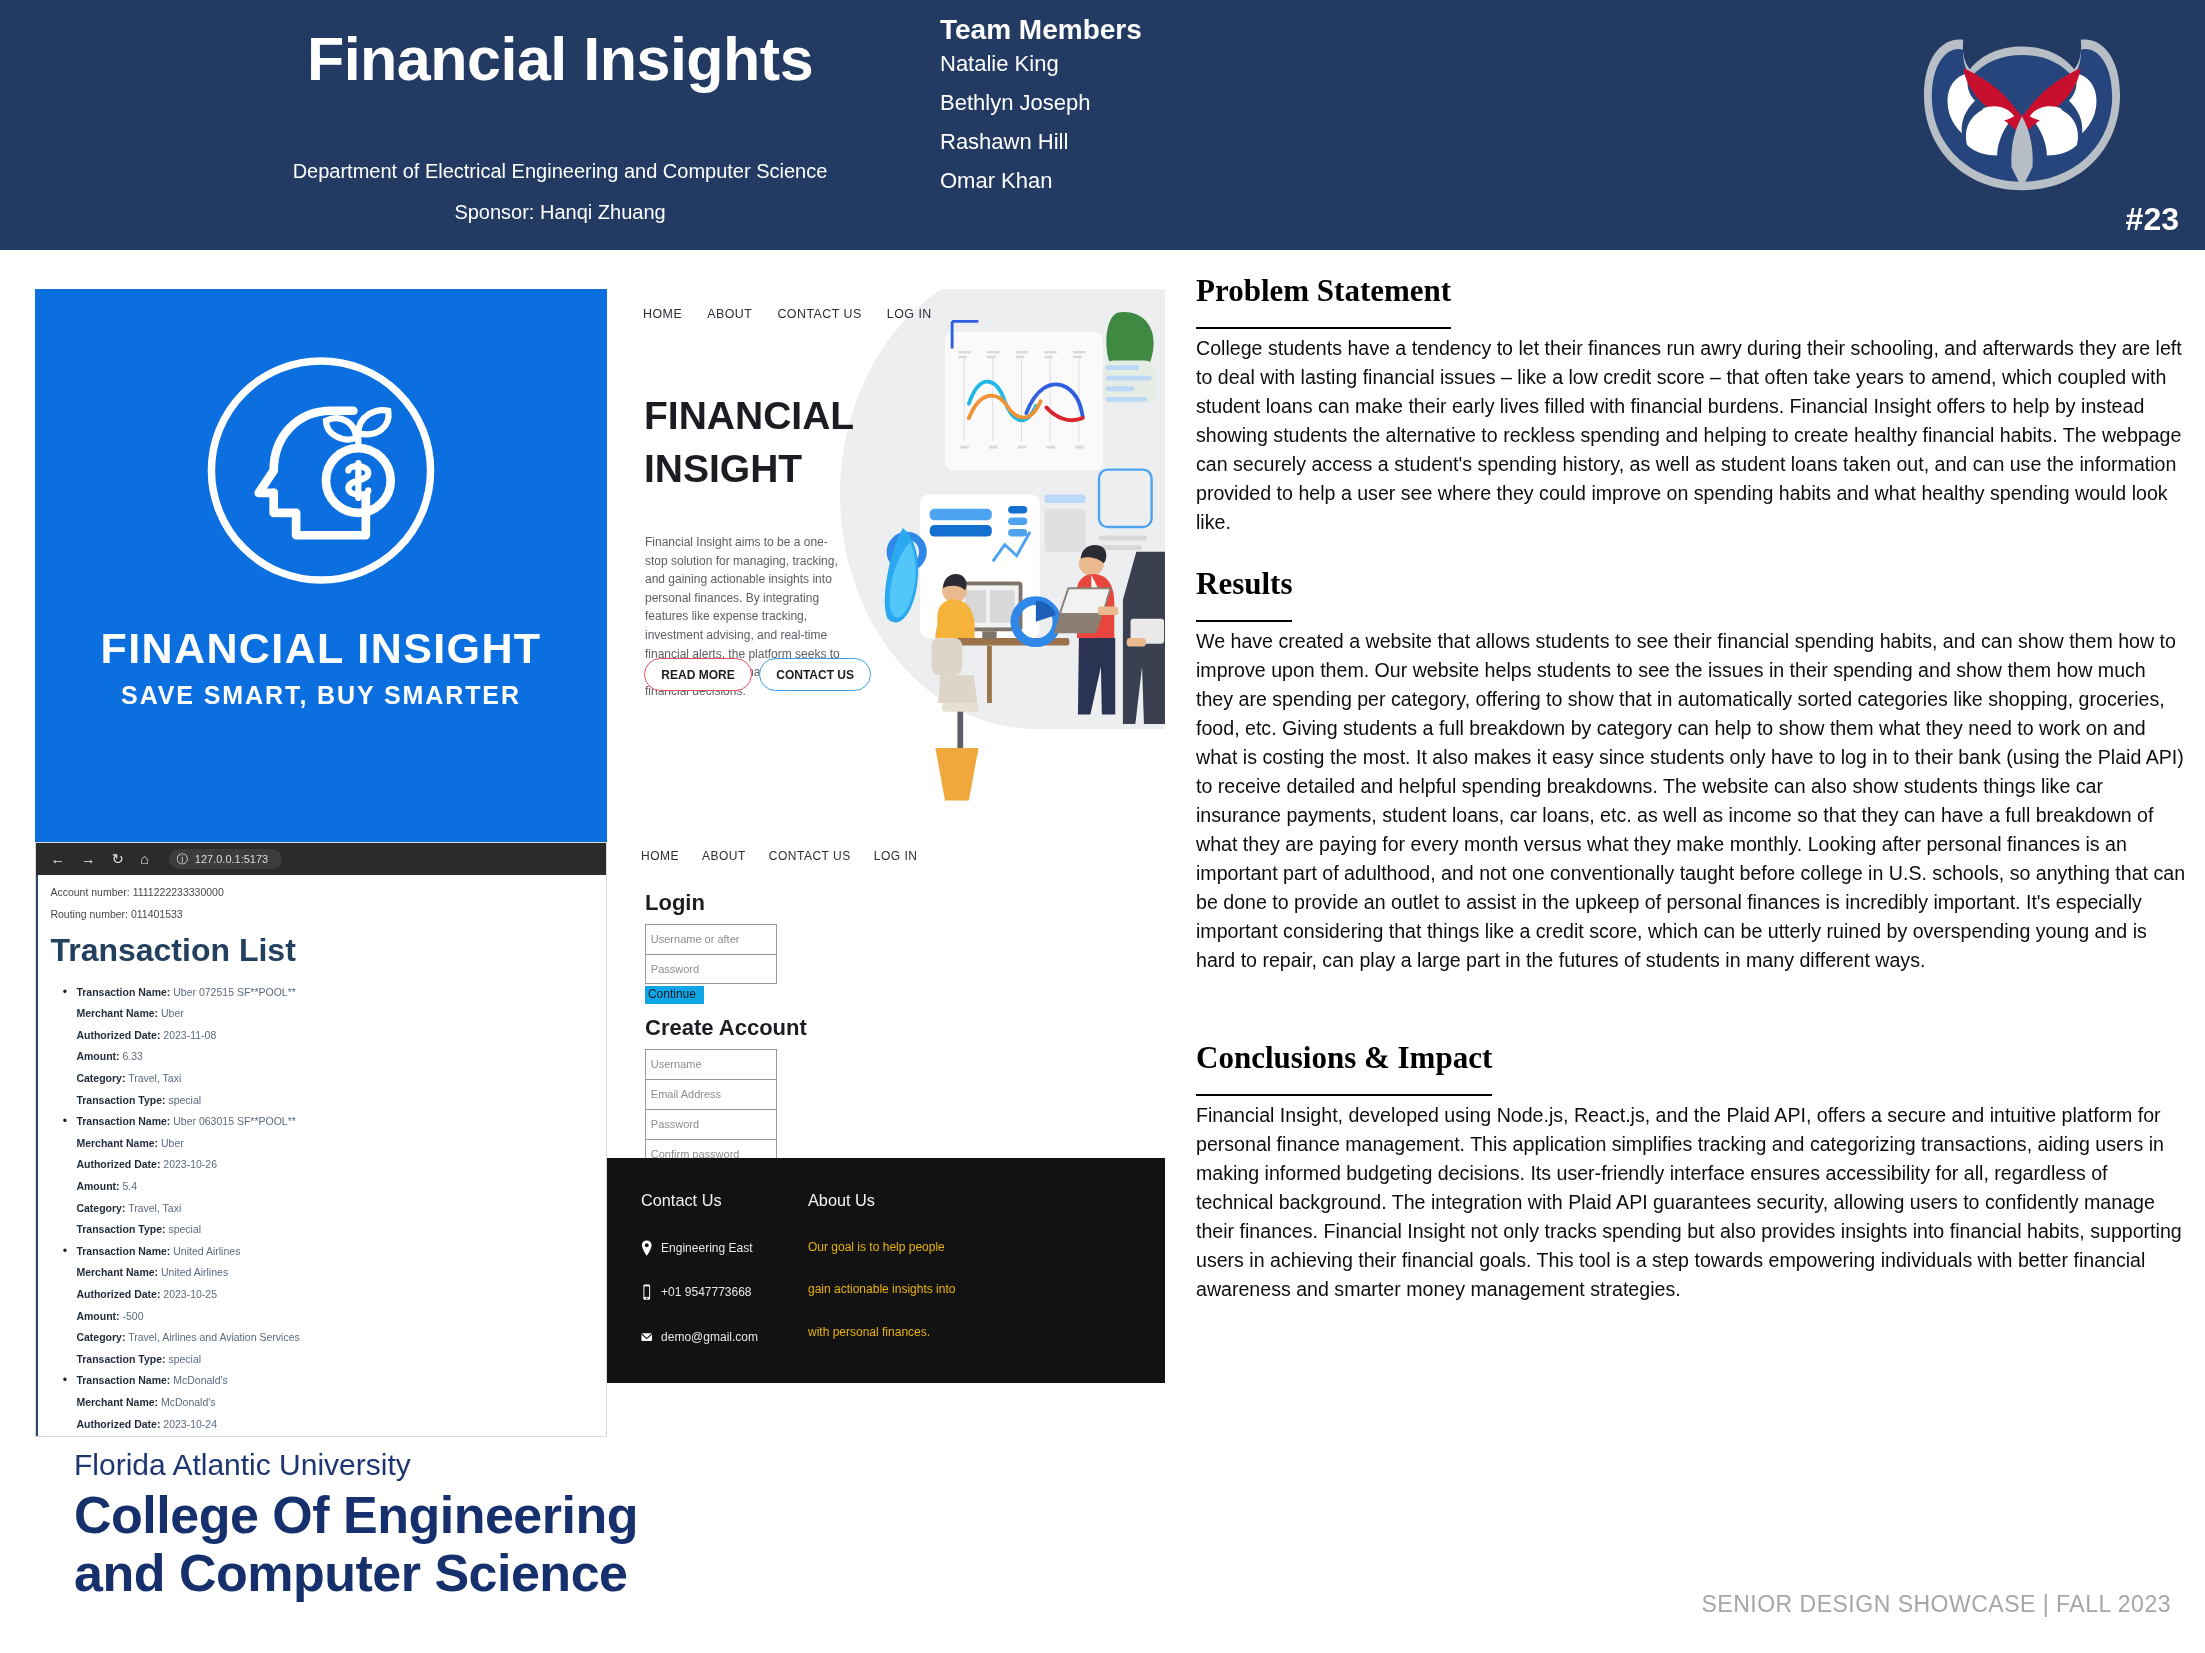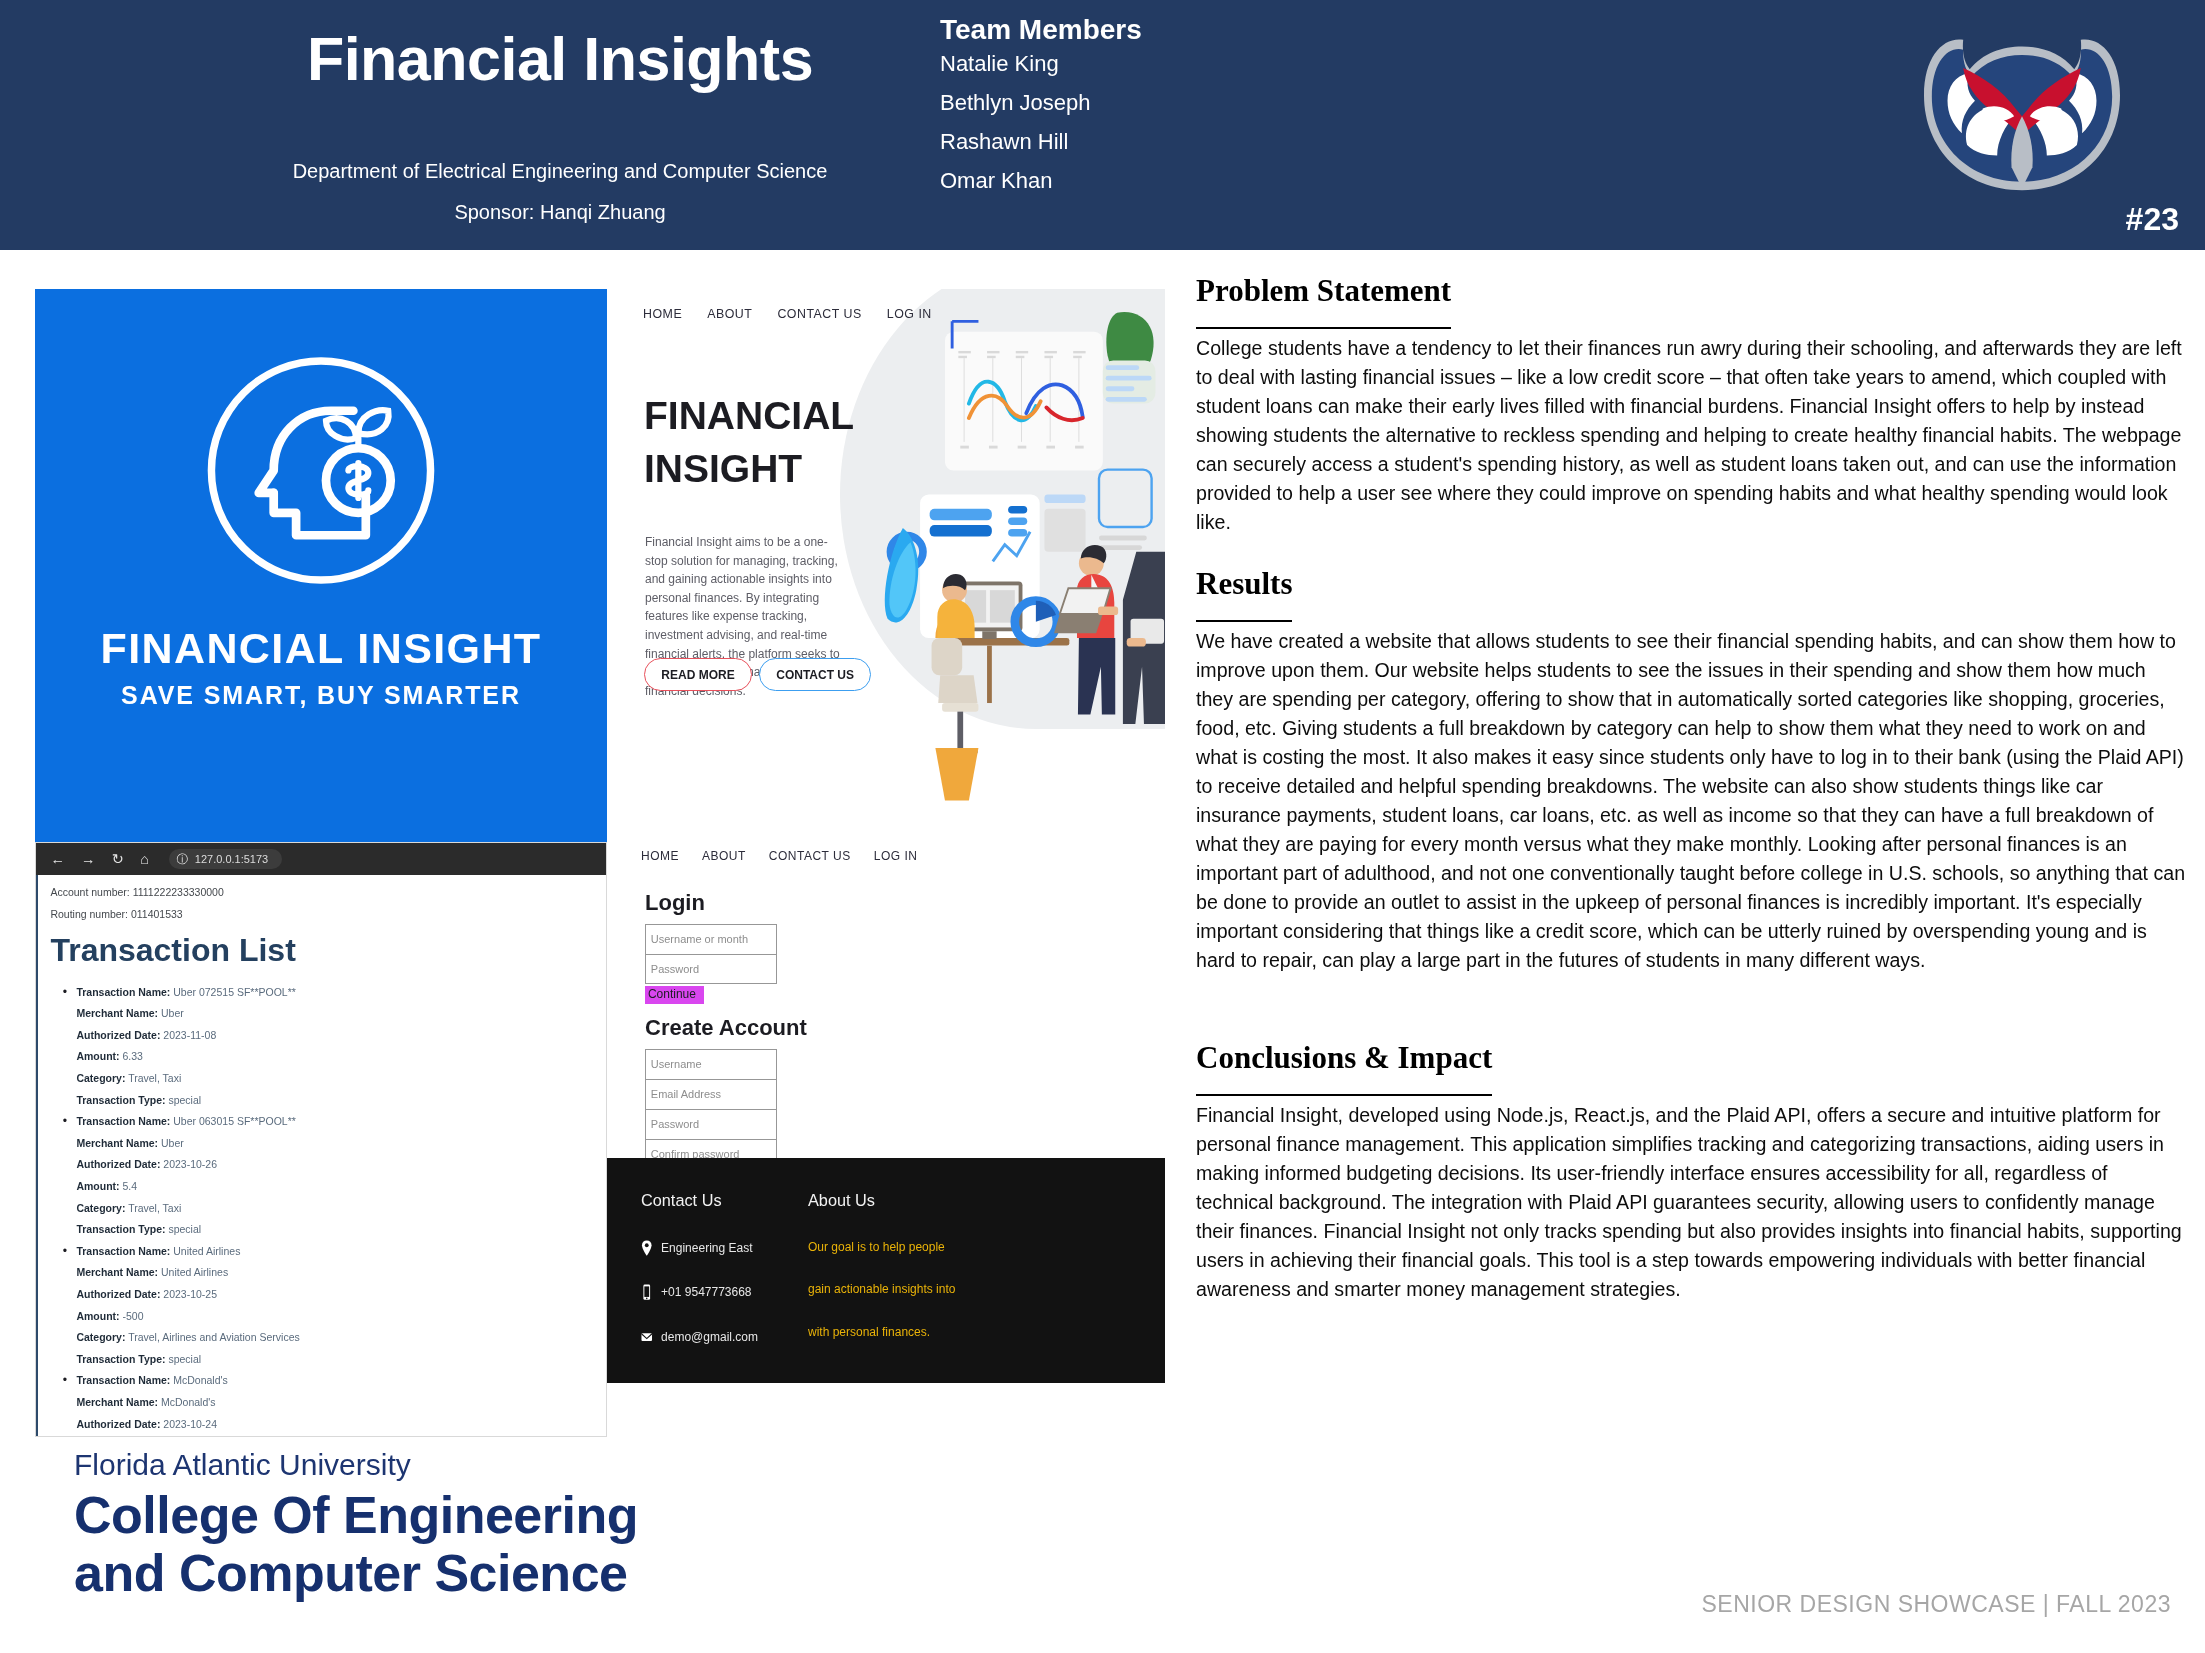--- a/index.html
+++ b/index.html
@@ -179,21 +179,21 @@
   }
   .form-field {
     width: 132px; height: 30px;
     border: 1px solid #979797; border-bottom: none;
     color: #8d8d8d; font-size: 11px;
     display: flex; align-items: center; padding-left: 4.8px;
     background: #ffffff;
   }
   .form-field.last { border-bottom: 1px solid #979797; }
   .continue-btn {
-    display: inline-block; background: #d946ef;
+    display: inline-block; background: #0ea5e9;
     color: #1c1c22; font-size: 12px;
     padding: 1.9px 7.7px 2.9px 2.9px; margin-top: 1.9px;
   }
   #create-account-area { margin-top: 10.5px; }
 
   
   #site-footer {
     position: absolute; left: 0; top: 316px;
     width: 558px; height: 225px; background: #121212;
   }
@@ -451,21 +451,21 @@
   <div class="screen-cell" id="login-screen">
     <div id="login-nav">
       <span>HOME</span>
       <span>ABOUT</span>
       <span>CONTACT US</span>
       <span>LOG IN</span>
     </div>
 
     <div id="login-form-area">
       <div class="form-heading">Login</div>
-      <div class="form-field">Username or month</div>
+      <div class="form-field">Username or after</div>
       <div class="form-field last">Password</div>
       <div class="continue-btn">Continue</div>
 
       <div id="create-account-area">
         <div class="form-heading">Create Account</div>
         <div class="form-field">Username</div>
         <div class="form-field">Email Address</div>
         <div class="form-field">Password</div>
         <div class="form-field last">Confirm password</div>
         <div class="continue-btn">Continue</div>

